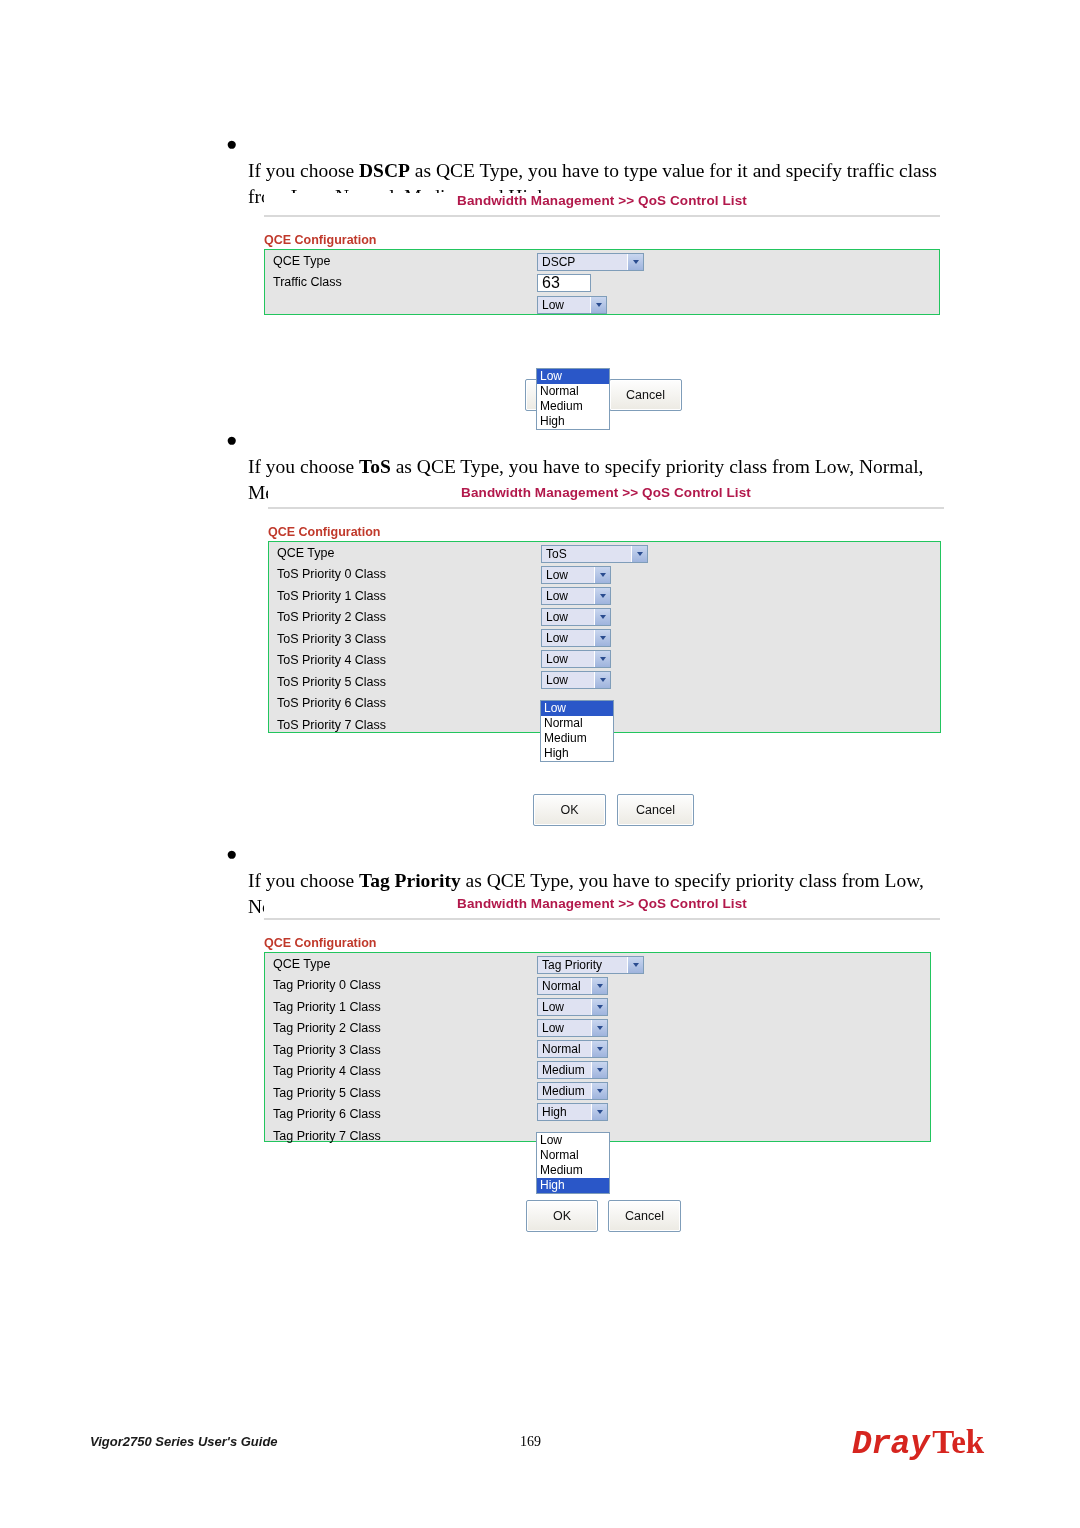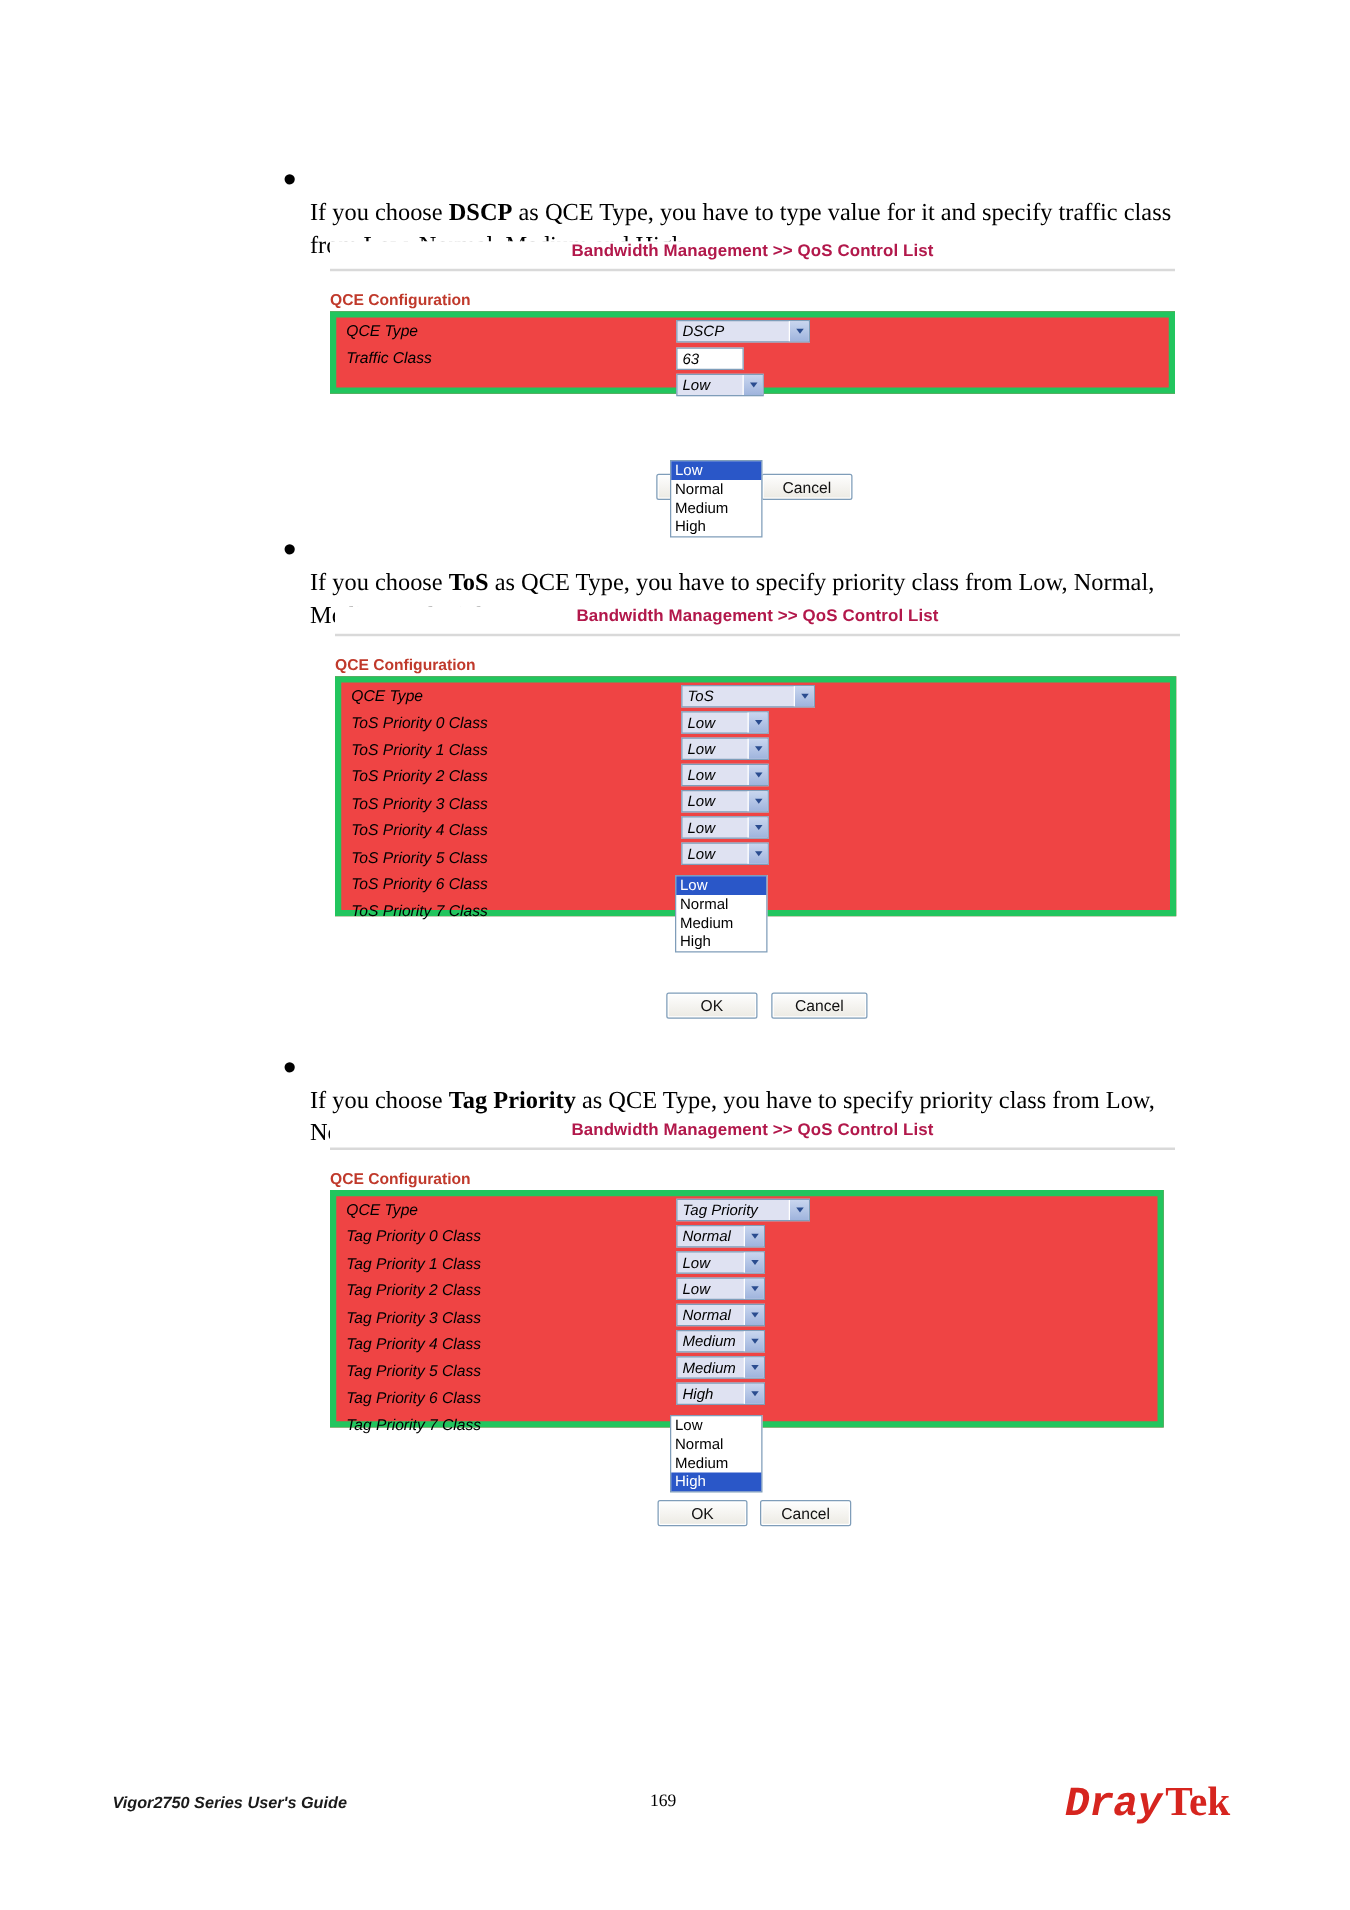--- a/index.html
+++ b/index.html
@@ -60,25 +60,24 @@
   }
   .section-label {
     font-family: "Liberation Sans", sans-serif;
     font-size: 12.5px;
     font-weight: bold;
     color: #c0392b;
     margin-top: 16px;
     margin-bottom: 2px;
   }
   .form-box {
-    border: 5px solid #22c55e;
-    background: #ef4444;
+    border: 1px solid #22c55e;
+    background: #e5e5e5;
     box-sizing: border-box;
     position: relative;
-    font-style: italic;
   }
   .form-row {
     display: flex;
     align-items: center;
     height: 21.5px;
     padding-left: 8px;
     box-sizing: border-box;
   }
   .row-label {
     font-family: "Liberation Sans", sans-serif;
@@ -128,21 +127,21 @@
     border-top: 4px solid #2a4c8f;
   }
 
   
   .txtin {
     border: 1px solid #7f9db9;
     background: #ffffff;
     height: 18px;
     box-sizing: border-box;
     font-family: "Liberation Sans", sans-serif;
-    font-size: 12px;
+    font-size: 16px;
     color: #000;
     display: flex;
     align-items: center;
     padding: 3px 4px;
   }
 
   
   .droplist {
     position: absolute;
     background: #ffffff;
@@ -168,21 +167,21 @@
   .btnrow { position: absolute; display: flex; }
   .btn {
     border: 1px solid #7f9db9;
     background: linear-gradient(#fefefe, #eceae3);
     font-family: "Liberation Sans", sans-serif;
     font-size: 12.5px;
     color: #111;
     display: flex;
     align-items: center;
     justify-content: center;
-    height: 21px;
+    height: 32px;
     box-sizing: border-box;
     border-radius: 2px;
     box-shadow: inset 0 0 0 1px #fff;
   }
 
   
   .footer-left {
     position: absolute;
     left: 90px; top: 1434px;
     font-family: "Liberation Sans", sans-serif;

